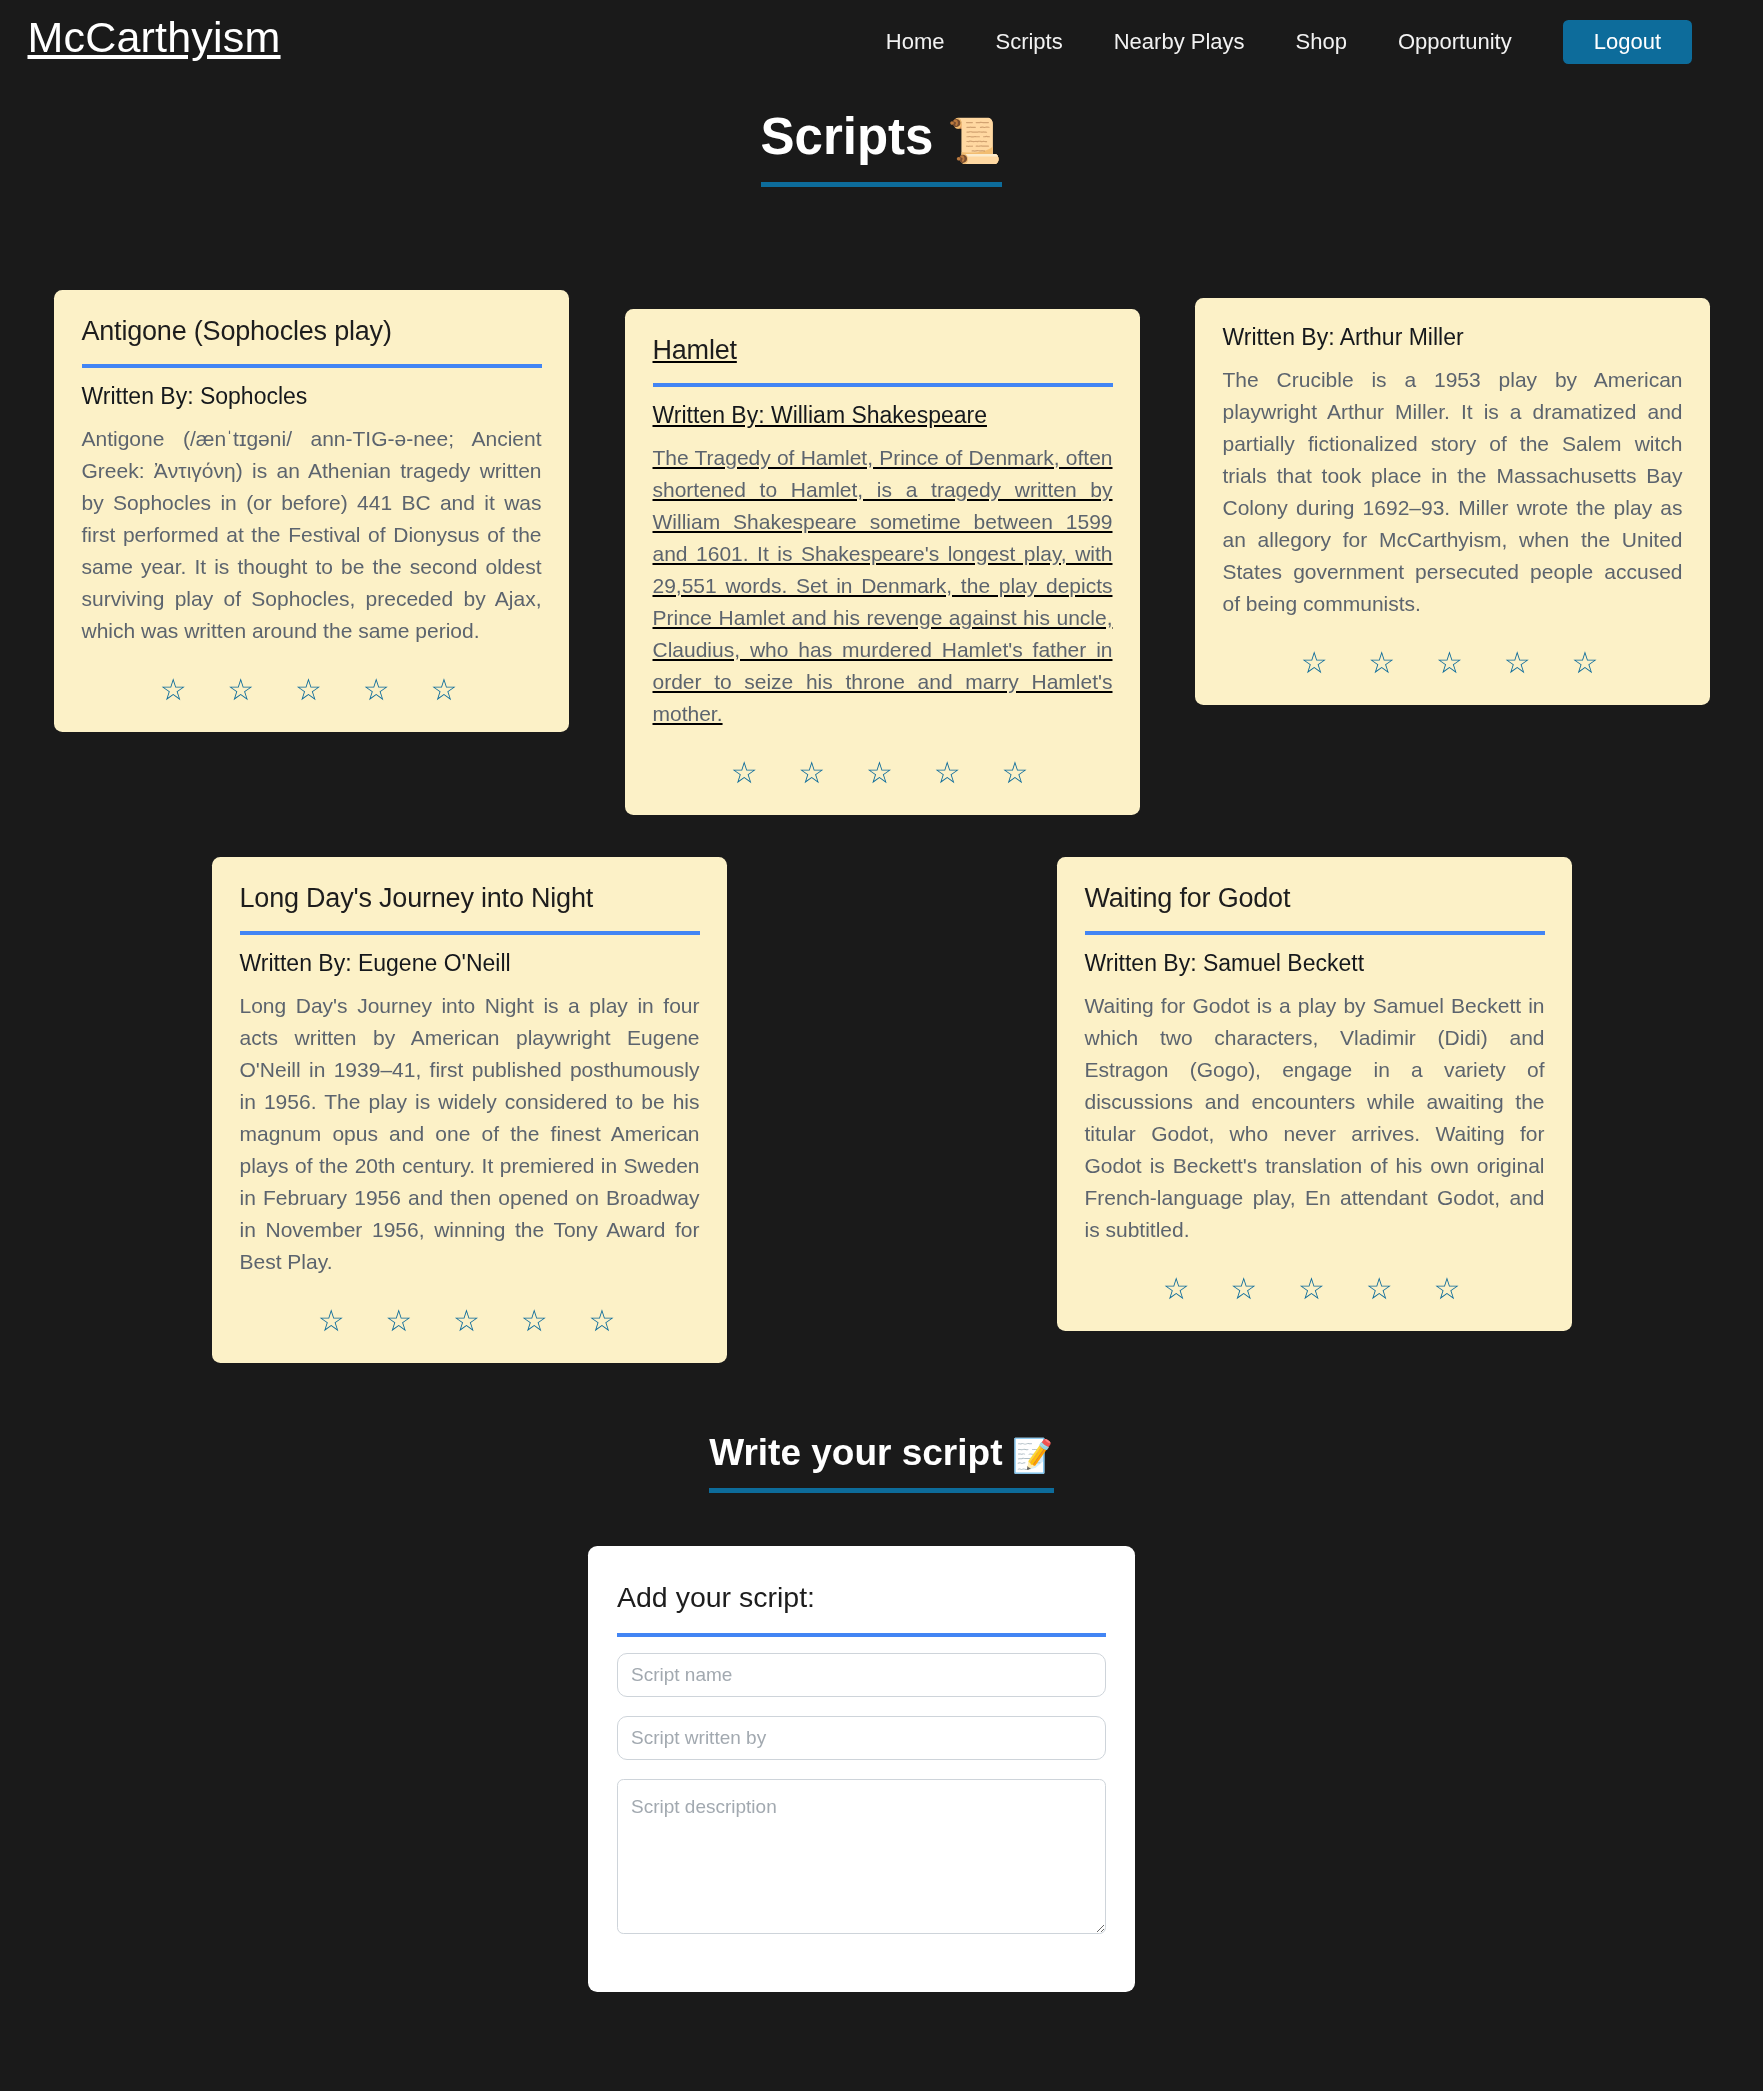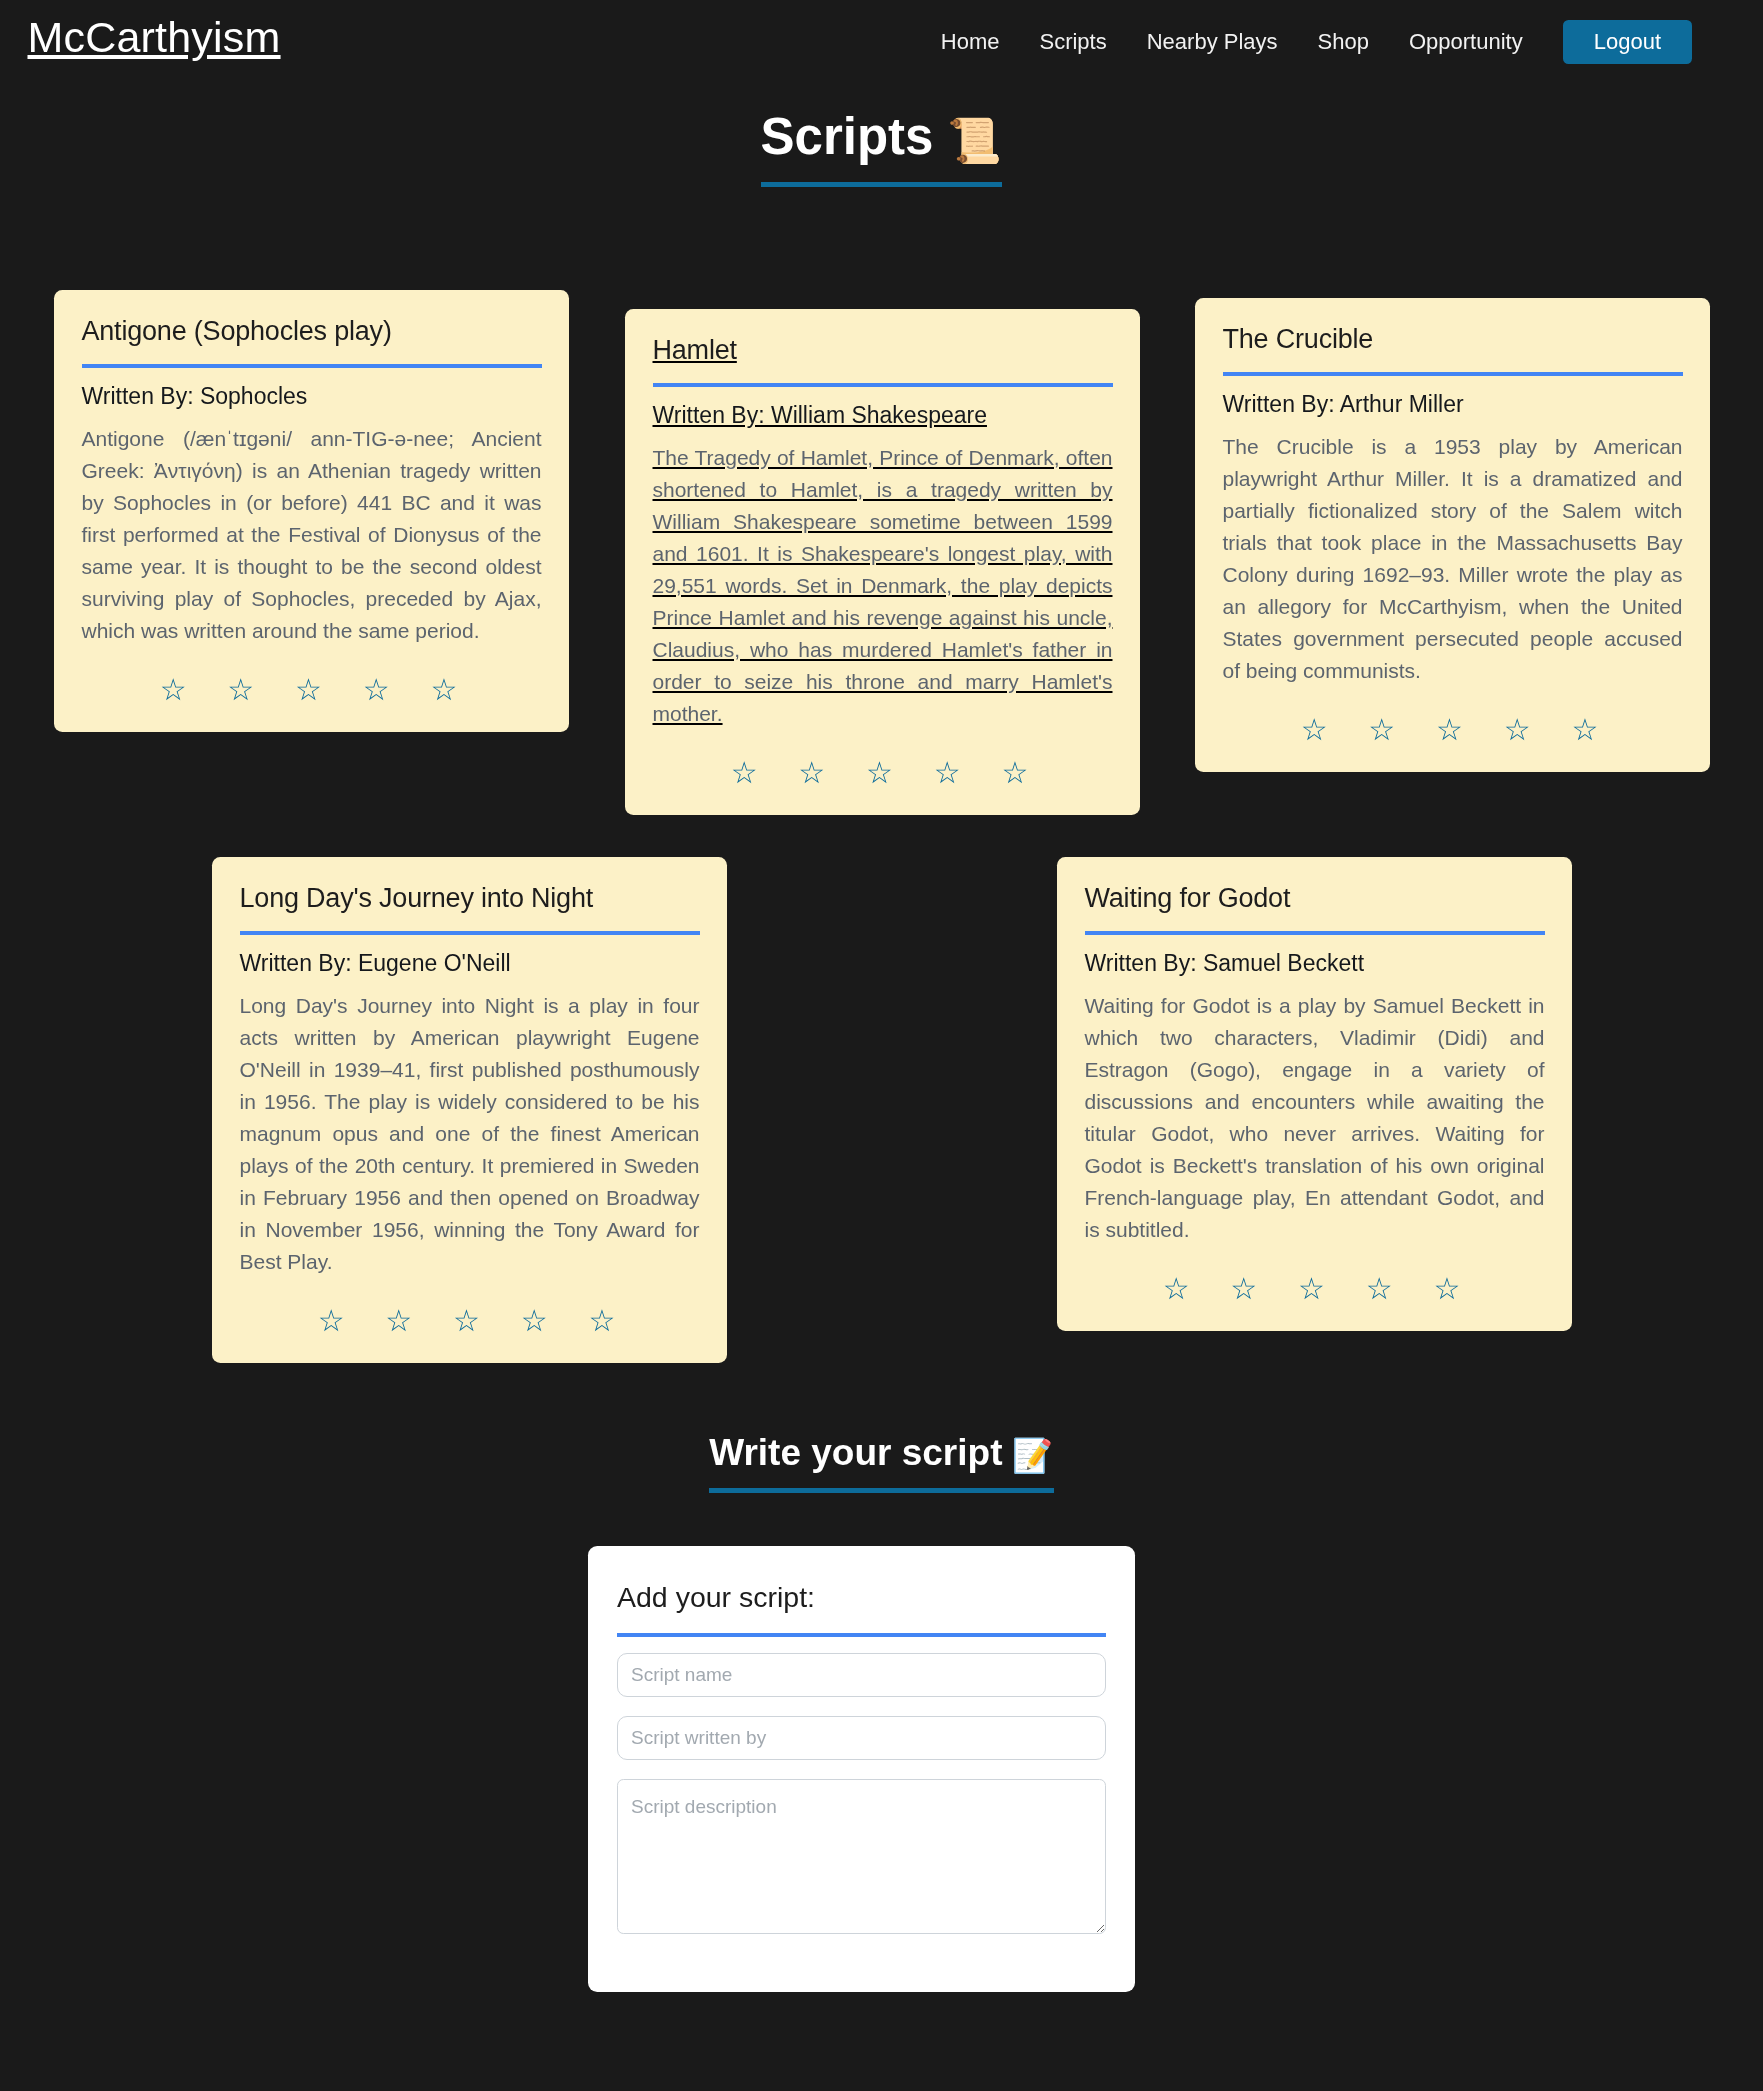--- a/index.html
+++ b/index.html
@@ -15,21 +15,21 @@
     position: absolute; top: 0; left: 0; width: 1763px; height: 90px;
     background: #1a1a1a;
   }
   .brand {
     position: absolute; left: 27.5px; top: 13px;
     font-size: 43px; color: #ffffff; font-weight: 400;
     letter-spacing: 0.2px; white-space: nowrap;
   }
   .nav-links {
     position: absolute; right: 0px; top: 20px;
-    display: flex; align-items: center; gap: 0px;
+    display: flex; align-items: center; gap: 11px;
   }
   .nav-link {
     color: #f2f2f2; font-size: 22px; padding: 0 20px;
     text-decoration: none; white-space: nowrap; line-height: 40px;
   }
   .logout-btn {
     background: #0d6c9b; color: #ffffff; font-size: 22px;
     border: none; border-radius: 5.5px;
     padding: 9.2px 31px; margin-left: 20px; margin-right: 71px;
     line-height: 26px; white-space: nowrap; cursor: pointer;
@@ -168,21 +168,20 @@
 </div>
 
 <div class="card" id="card-hamlet">
   <div class="card-title">Hamlet</div>
   <div class="card-author">Written By: William Shakespeare</div>
   <div class="card-desc">The Tragedy of Hamlet, Prince of Denmark, often shortened to Hamlet, is a tragedy written by William Shakespeare sometime between 1599 and 1601. It is Shakespeare's longest play, with 29,551 words. Set in Denmark, the play depicts Prince Hamlet and his revenge against his uncle, Claudius, who has murdered Hamlet's father in order to seize his throne and marry Hamlet's mother.</div>
   <div class="stars"><span>☆</span><span>☆</span><span>☆</span><span>☆</span><span>☆</span></div>
 </div>
 
 <div class="card" id="card-crucible">
-  <div class="card-title">The Crucible</div>
   <div class="card-author">Written By: Arthur Miller</div>
   <div class="card-desc">The Crucible is a 1953 play by American playwright Arthur Miller. It is a dramatized and partially fictionalized story of the Salem witch trials that took place in the Massachusetts Bay Colony during 1692–93. Miller wrote the play as an allegory for McCarthyism, when the United States government persecuted people accused of being communists.</div>
   <div class="stars"><span>☆</span><span>☆</span><span>☆</span><span>☆</span><span>☆</span></div>
 </div>
 
 <div class="card" id="card-longday">
   <div class="card-title">Long Day's Journey into Night</div>
   <div class="card-author">Written By: Eugene O'Neill</div>
   <div class="card-desc">Long Day's Journey into Night is a play in four acts written by American playwright Eugene O'Neill in 1939–41, first published posthumously in 1956. The play is widely considered to be his magnum opus and one of the finest American plays of the 20th century. It premiered in Sweden in February 1956 and then opened on Broadway in November 1956, winning the Tony Award for Best Play.</div>
   <div class="stars"><span>☆</span><span>☆</span><span>☆</span><span>☆</span><span>☆</span></div>

